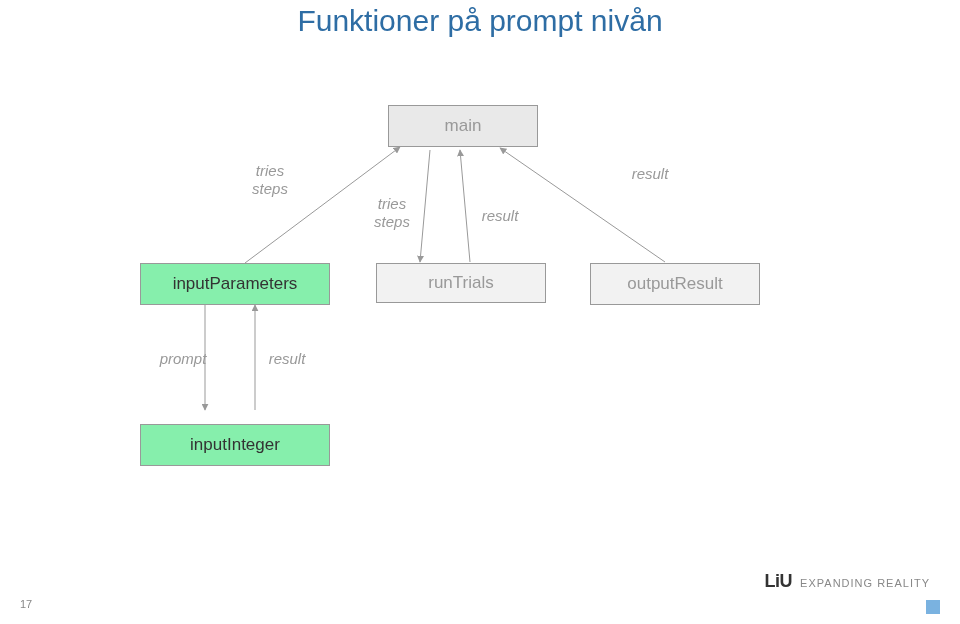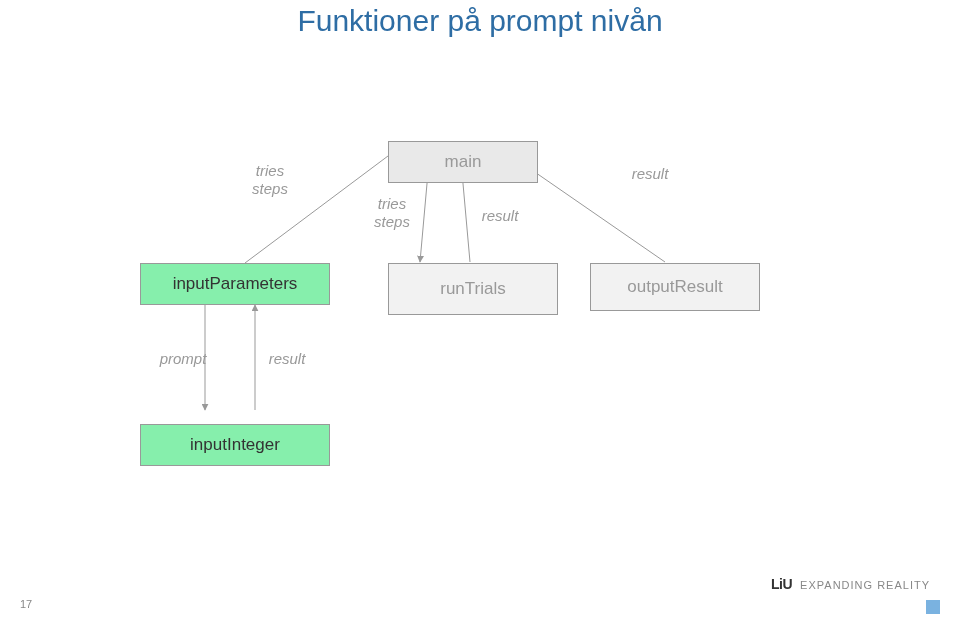--- a/index.html
+++ b/index.html
@@ -24,21 +24,21 @@
     position: absolute;
     border: 1px solid #999;
     display: flex;
     align-items: center;
     justify-content: center;
     font-size: 17px;
     color: #999;
   }
   .box.blue { background: #86efac; color: #333; }
   .box.grey { background: #f2f2f2; }
-  .box.greyflat { background: #e9e9e9; margin-top: 36px; }
+  .box.greyflat { background: #e9e9e9; }
   .label {
     position: absolute;
     font-size: 15px;
     font-style: italic;
     color: #999;
     text-align: center;
     line-height: 1.2;
   }
   svg.lines {
     position: absolute;
@@ -56,21 +56,21 @@
   .footer-logo {
     position: absolute;
     right: 30px;
     bottom: 32px;
     display: flex;
     align-items: baseline;
     gap: 8px;
   }
   .liu {
     font-weight: bold;
-    font-size: 14px;
+    font-size: 18px;
     color: #333;
     letter-spacing: -0.5px;
   }
   .expanding {
     font-size: 11px;
     color: #888;
     letter-spacing: 1px;
   }
   .footer-square {
     position: absolute;
@@ -113,22 +113,22 @@
   <span>steps</span>
 </div>
 <div class="label" style="left:362px; top:195px; width:60px;">
   <span>tries</span><br>
   <span>steps</span>
 </div>
 <div class="label" style="left:470px; top:207px; width:60px;">result</div>
 <div class="label" style="left:620px; top:165px; width:60px;">result</div>
 
 <div class="box blue" style="left:140px; top:263px; width:190px; height:42px;">inputParameters</div>
-<div class="box grey" style="left:388px; top:263px; width:170px; height:52px;">runTrials</div>
-<div class="box grey" style="left:590px; top:263px; width:170px; height:48px;">outputResult</div>
+<div class="box grey" style="left:376px; top:263px; width:170px; height:40px;">runTrials</div>
+<div class="box grey" style="left:590px; top:263px; width:170px; height:42px;">outputResult</div>
 
 <div class="label" style="left:148px; top:350px; width:70px;">prompt</div>
 <div class="label" style="left:252px; top:350px; width:70px;">result</div>
 
 <div class="box blue" style="left:140px; top:424px; width:190px; height:42px;">inputInteger</div>
 
 <div class="page-num">17</div>
 <div class="footer-logo">
   <span class="liu">LiU</span>
   <span class="expanding">EXPANDING REALITY</span>

